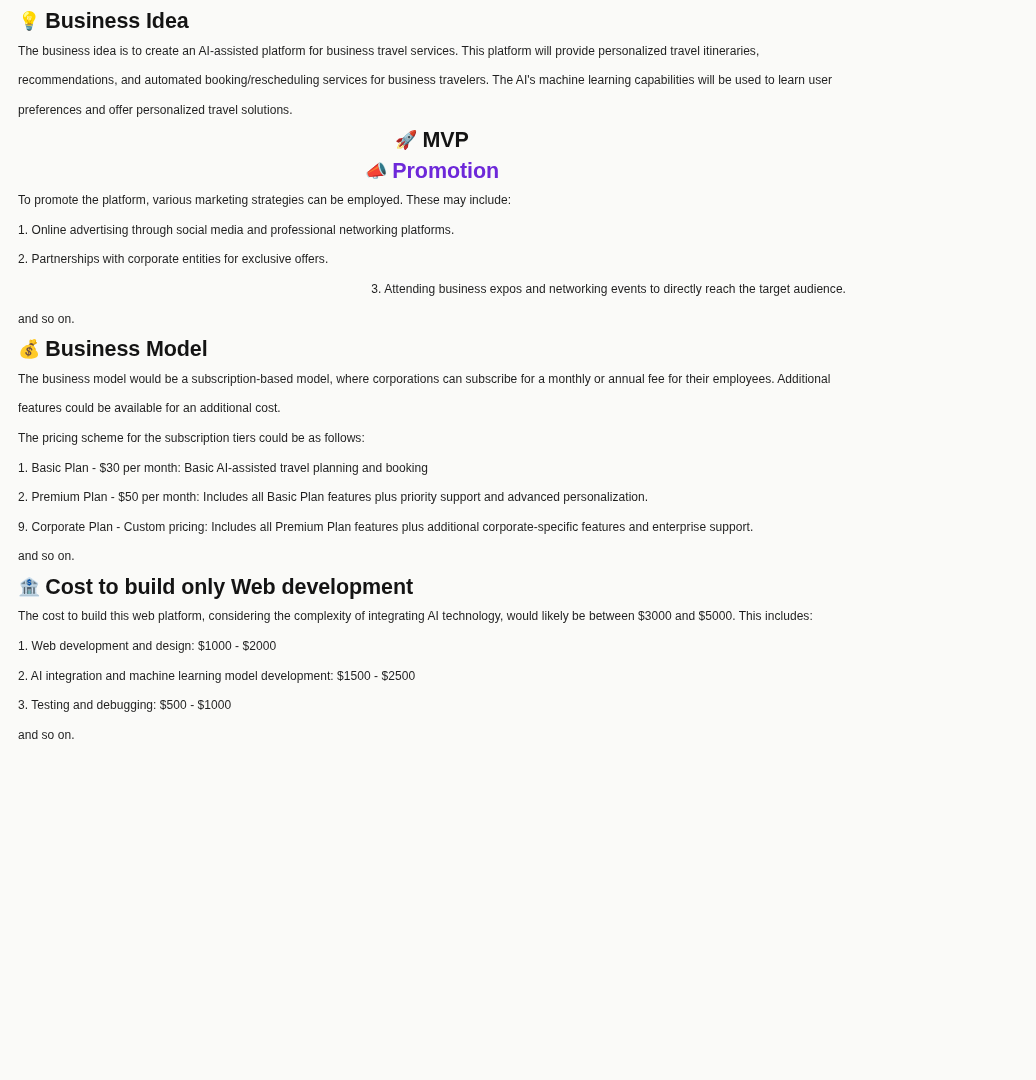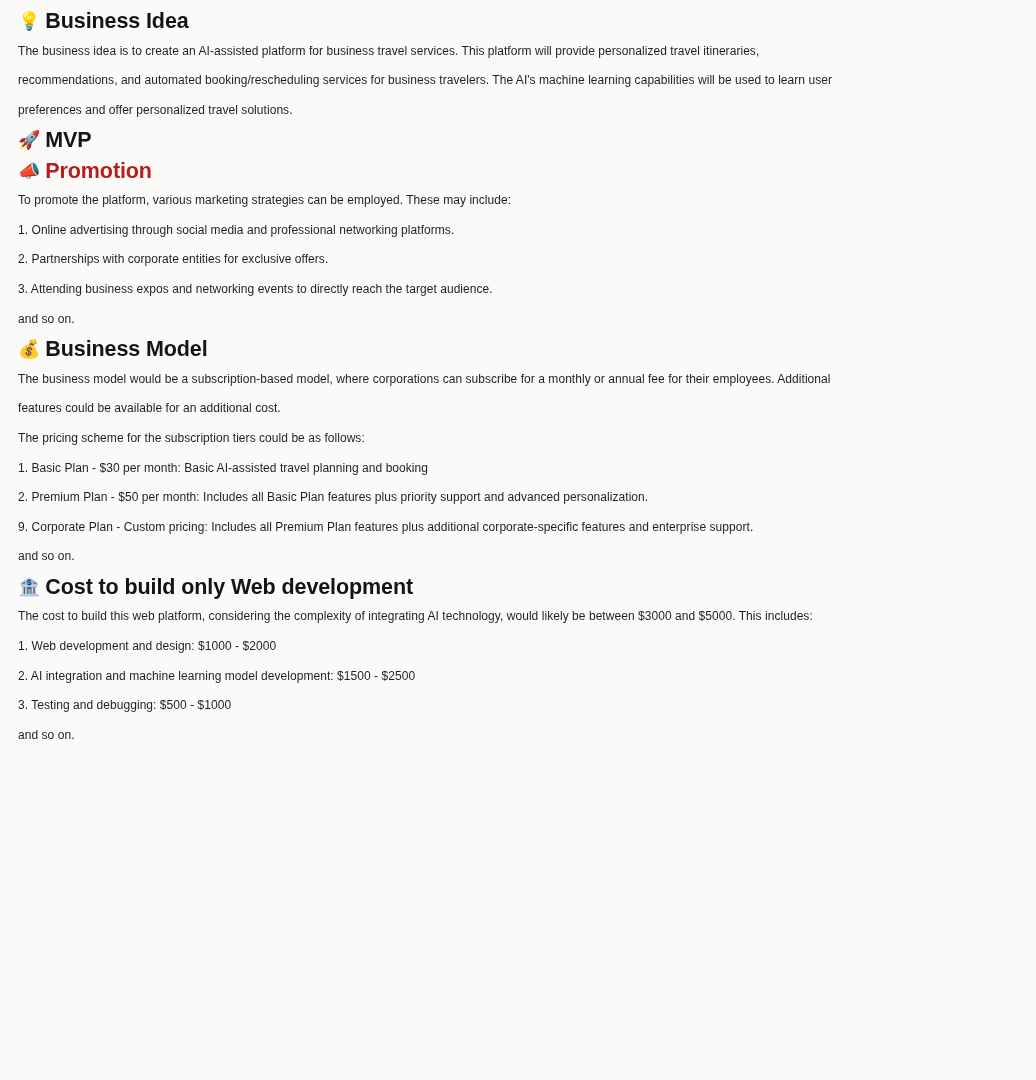--- a/index.html
+++ b/index.html
@@ -60,29 +60,29 @@
 <body>
 
 <div id="doc" style="background: rgb(250, 250, 248);">
     <section class="section">
       <h2 class="heading" style="color: rgb(20, 20, 20);"><span class="emoji">💡</span><span class="htext">Business Idea</span></h2>
       <div class="body-block">
         <p class="para" style="color: rgb(31, 31, 31);">The business idea is to create an AI-assisted platform for business travel services. This platform will provide personalized travel itineraries, recommendations, and automated booking/rescheduling services for business travelers. The AI's machine learning capabilities will be used to learn user preferences and offer personalized travel solutions.</p>
       </div>
     </section>
     <section class="section">
-      <h2 class="heading" style="color: rgb(20, 20, 20);"><span class="emoji">🚀</span><span class="htext">MVP</span></h2>
+      <h2 class="heading" style="color: rgb(20, 20, 20); text-align: center;"><span class="emoji">🚀</span><span class="htext">MVP</span></h2>
     </section>
     <section class="section">
-      <h2 class="heading" style="color: #b91c1c;"><span class="emoji">📣</span><span class="htext">Promotion</span></h2>
+      <h2 class="heading" style="color: #6d28d9; text-align: center;"><span class="emoji">📣</span><span class="htext">Promotion</span></h2>
       <div class="body-block">
         <p class="para" style="color: rgb(31, 31, 31);">To promote the platform, various marketing strategies can be employed. These may include:</p>
         <p class="para" style="color: rgb(31, 31, 31);">1. Online advertising through social media and professional networking platforms.</p>
         <p class="para" style="color: rgb(31, 31, 31);">2. Partnerships with corporate entities for exclusive offers.</p>
-        <p class="para" style="color: rgb(31, 31, 31);">3. Attending business expos and networking events to directly reach the target audience.</p>
+        <p class="para" style="color: rgb(31, 31, 31); text-align: right;">3. Attending business expos and networking events to directly reach the target audience.</p>
         <p class="para" style="color: rgb(31, 31, 31);">and so on.</p>
       </div>
     </section>
     <section class="section">
       <h2 class="heading" style="color: rgb(20, 20, 20);"><span class="emoji">💰</span><span class="htext">Business Model</span></h2>
       <div class="body-block">
         <p class="para" style="color: rgb(31, 31, 31);">The business model would be a subscription-based model, where corporations can subscribe for a monthly or annual fee for their employees. Additional features could be available for an additional cost.</p>
       </div>
     </section>
     <section class="section">

